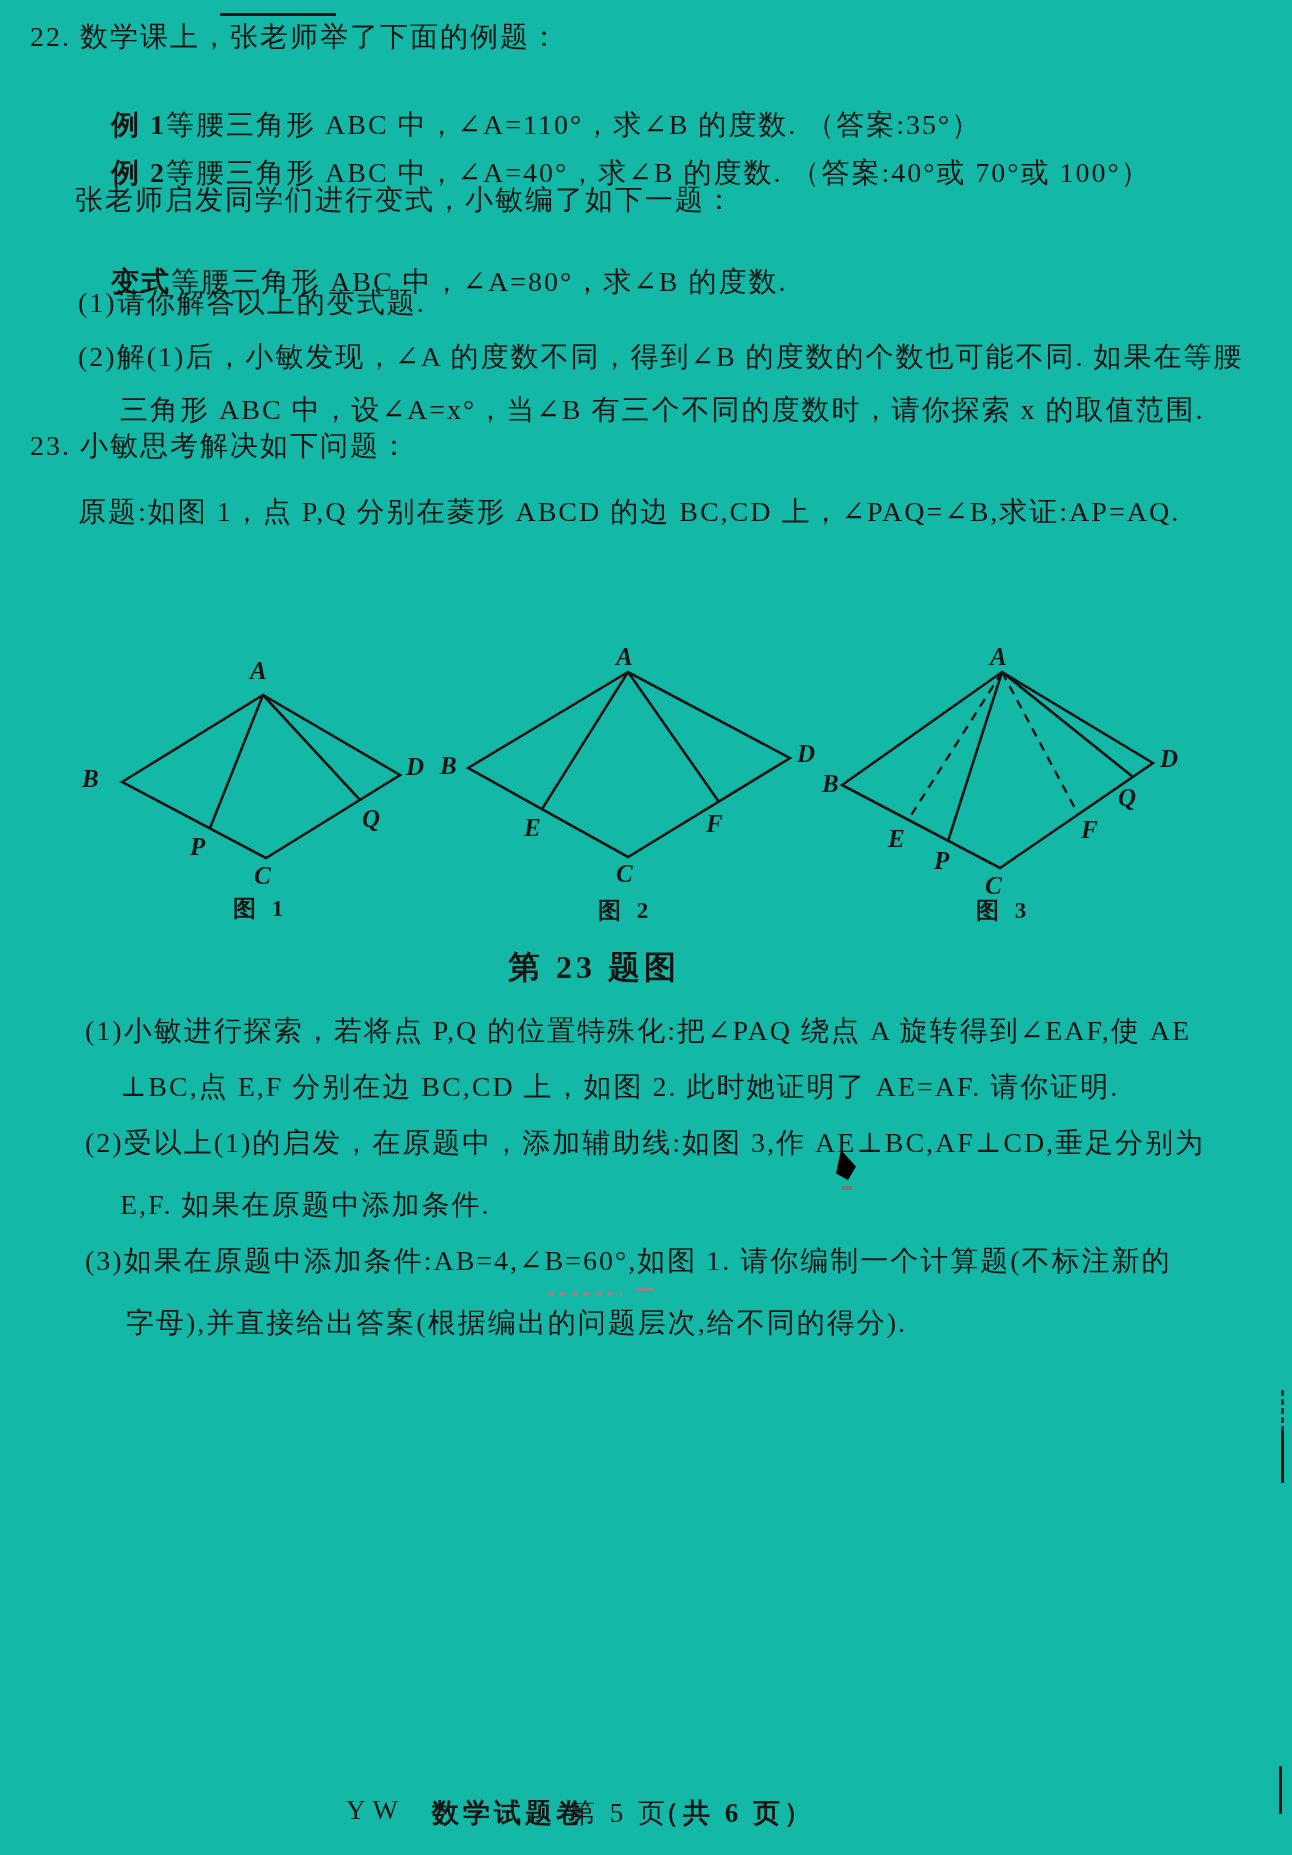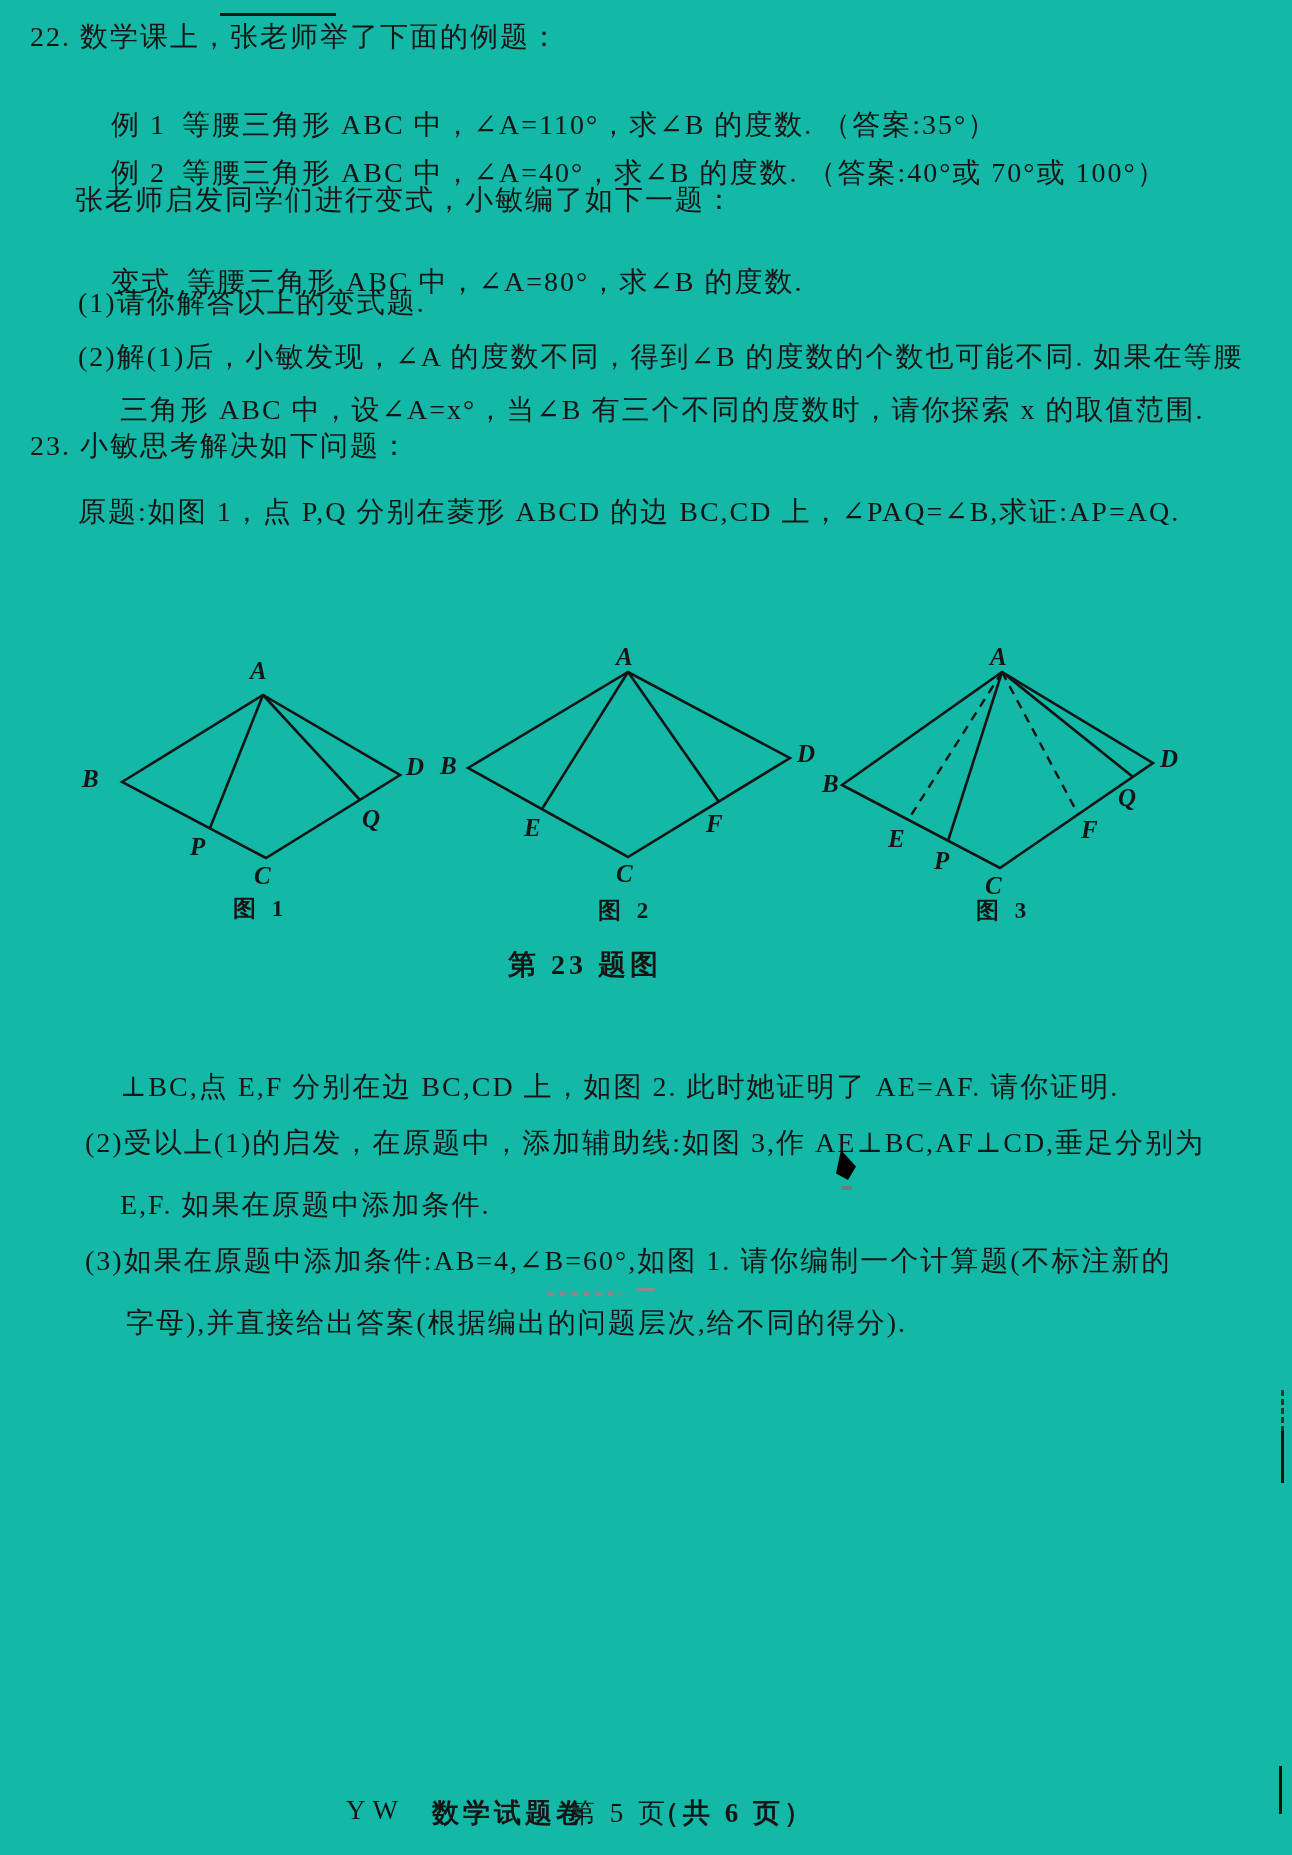--- a/index.html
+++ b/index.html
@@ -2,26 +2,26 @@
 <html><head>
 <meta charset="utf-8">
 <style>
   html,body { margin:0; padding:0; background:#e8e8e8; }
   .page {
     position:relative; width:1292px; height:1855px; margin:0 auto;
     background:#14b8a6; overflow:hidden;
     font-family:"Liberation Serif","DejaVu Serif",serif; color:#151515;
   }
   .line { position:absolute; white-space:pre; font-size:28px; letter-spacing:2px; line-height:34px; }
-  .lbl  { font-weight:normal; margin-right:16px; }
+  .lbl  { font-weight:bold; }
   .fig  { position:absolute; }
   .fig svg { display:block; position:absolute; left:0; top:0; }
   .vlabel { position:absolute; font-style:italic; font-weight:bold; font-size:25px; line-height:25px; letter-spacing:0; }
   .figcap { position:absolute; font-size:23px; font-weight:bold; letter-spacing:5px; }
-  .groupcap { position:absolute; font-size:28px; font-weight:bold; letter-spacing:4px; }
+  .groupcap { position:absolute; font-size:32px; font-weight:bold; letter-spacing:4px; }
   .footer-item { position:absolute; font-size:27px; letter-spacing:4px; }
   .art { position:absolute; }
 </style>
 </head>
 <body>
 
 <div class="page">
 
   <div class="line" style="left:30px;top:20px">22. 数学课上，张老师举了下面的例题：</div>
 
@@ -90,20 +90,21 @@
     <span class="vlabel" style="left:296px;top:140px">Q</span>
     <span class="vlabel" style="left:66px;top:181px">E</span>
     <span class="vlabel" style="left:112px;top:203px">P</span>
     <span class="vlabel" style="left:259px;top:172px">F</span>
     <span class="vlabel" style="left:163px;top:228px">C</span>
   </div>
   <div class="figcap" style="left:976px;top:895px">图 3</div>
 
   <div class="groupcap" style="left:508px;top:946px">第 23 题图</div>
 
+  <div class="line" style="left:85px;top:1014px">(1)小敏进行探索，若将点 P,Q 的位置特殊化:把∠PAQ 绕点 A 旋转得到∠EAF,使 AE</div>
   <div class="line" style="left:120px;top:1070px">⊥BC,点 E,F 分别在边 BC,CD 上，如图 2. 此时她证明了 AE=AF. 请你证明.</div>
   <div class="line" style="left:85px;top:1126px">(2)受以上(1)的启发，在原题中，添加辅助线:如图 3,作 AE⊥BC,AF⊥CD,垂足分别为</div>
   <div class="line" style="left:120px;top:1188px">E,F. 如果在原题中添加条件.</div>
   <div class="line" style="left:85px;top:1244px">(3)如果在原题中添加条件:AB=4,∠B=60°,如图 1. 请你编制一个计算题(不标注新的</div>
   <div class="line" style="left:126px;top:1306px">字母),并直接给出答案(根据编出的问题层次,给不同的得分).</div>
 
   <div class="art" style="left:220px;top:13px;width:116px;height:3px;background:#141414"></div>
   <div class="art" style="left:836px;top:1150px;width:20px;height:30px;background:#000;clip-path:polygon(25% 0,100% 55%,60% 100%,0 78%)"></div>
   <div class="art" style="left:842px;top:1186px;width:10px;height:4px;background:#777"></div>
   <div class="art" style="left:548px;top:1292px;width:74px;height:4px;background:repeating-linear-gradient(90deg,#888 0 6px,transparent 6px 12px)"></div>

